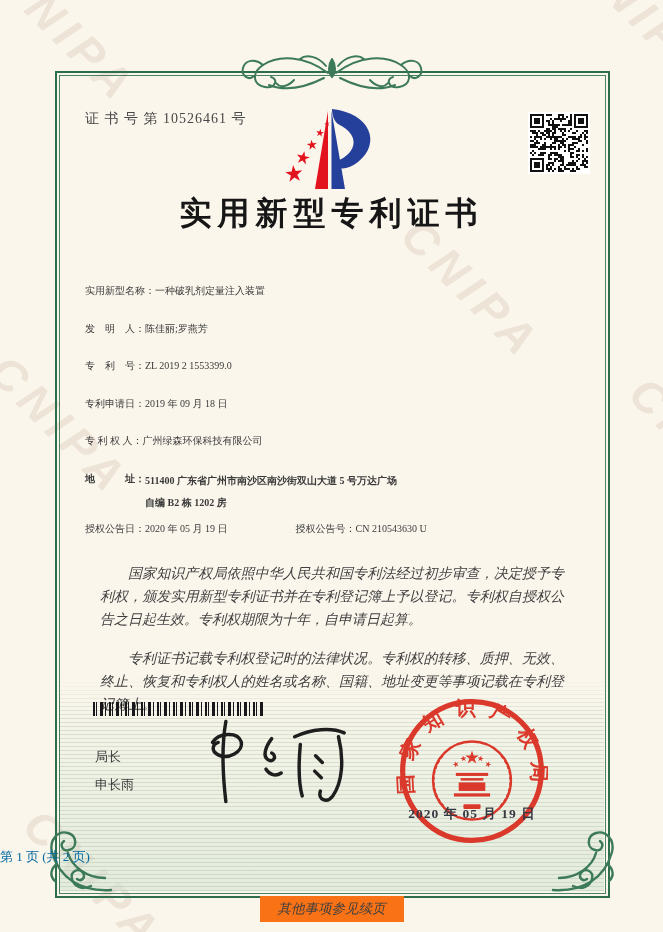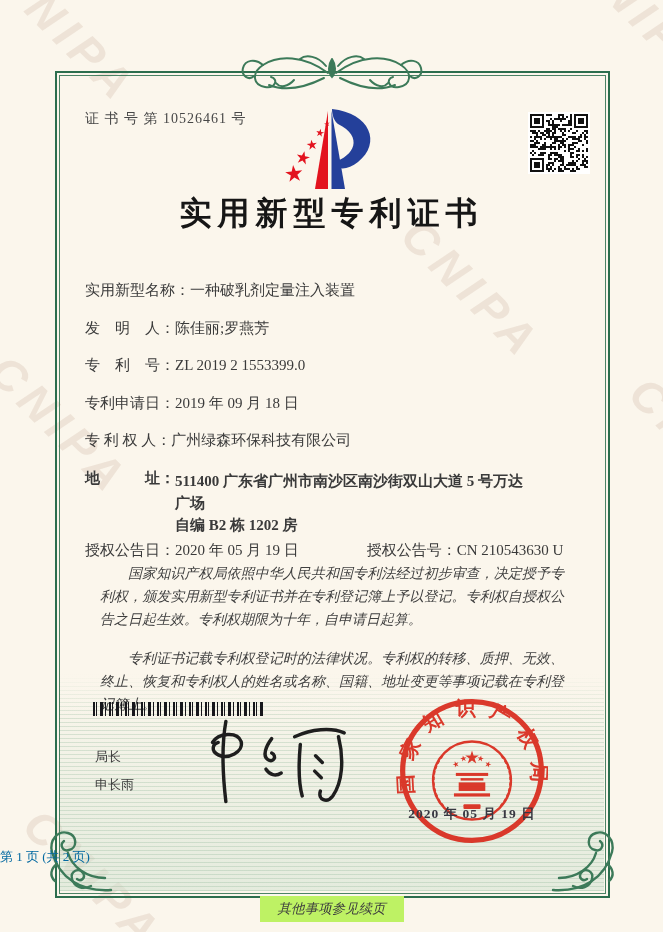--- a/index.html
+++ b/index.html
@@ -16,21 +16,21 @@
   .corner{position:absolute;}
   .corner.bl{left:39px;top:820px;}
   .corner.br{right:38px;top:820px;transform:scaleX(-1);}
   
   .cert-no{position:absolute;left:85px;top:110px;font-size:14px;letter-spacing:1px;color:#474747;}
   .logo{position:absolute;left:272px;top:99px;}
   .qr{position:absolute;left:528px;top:112px;width:58px;height:58px;background:#fff;padding:2px;}
   .title{position:absolute;left:0;top:192px;width:100%;text-align:center;
          font-size:32px;font-weight:bold;letter-spacing:6px;color:#161616;}
   
-  .fields{position:absolute;left:85px;top:282px;width:470px;font-size:15px;color:#3a3a3a;}
+  .fields{position:absolute;left:85px;top:282px;width:470px;font-size:10px;color:#3a3a3a;}
   .frow{display:flex;margin-bottom:20.5px;line-height:17px;white-space:nowrap;}
   .frow .lab{flex:0 0 auto;}
   .frow .val{flex:0 0 auto;}
   .addr .val{white-space:normal;width:360px;line-height:22px;}
   .addr{margin-bottom:6px;font-weight:bold;}
   .pair2{margin-left:68px;}
   
   .legal{position:absolute;left:84px;top:546px;width:496px;font-size:14px;line-height:23px;
          font-style:italic;color:#3f3f3f;text-align:justify;}
   .legal p{margin:16px;text-indent:2em;}
@@ -46,21 +46,21 @@
   .sig-title{position:absolute;left:95px;top:748px;font-family:"Liberation Sans","DejaVu Sans",sans-serif;
              font-size:13px;color:#3a3a3a;}
   .sig-name{position:absolute;left:95px;top:776px;font-family:"Liberation Sans","DejaVu Sans",sans-serif;
             font-size:13px;color:#3a3a3a;}
   .signature{position:absolute;left:198px;top:710px;}
   .seal{position:absolute;left:396px;top:695px;width:152px;height:152px;}
   .seal-date{position:absolute;left:396px;top:805px;width:152px;text-align:center;
              font-size:13.5px;letter-spacing:1px;color:#383842;font-weight:bold;z-index:3;}
   .page-num{position:absolute;left:0;top:848px;width:100%;text-align:left;font-size:13px;color:#0369a1;z-index:2;}
   .note{position:absolute;left:50%;top:896px;transform:translateX(-50%);
-        background:#bef264;padding:4px 18px;font-size:13.5px;font-style:italic;color:#3f3f3f;white-space:nowrap;}
+        background:#f97316;padding:4px 18px;font-size:13.5px;font-style:italic;color:#3f3f3f;white-space:nowrap;}
   .green-stroke{stroke:#3c7a59;fill:none;stroke-linecap:round;}
 </style>
 </head>
 <body>
 
 <div id="page">
 
   <span class="wm" style="left:-20px;top:6px;">CNIPA</span>
   <span class="wm" style="left:556px;top:-12px;">CNIPA</span>
   <span class="wm" style="left:384px;top:262px;">CNIPA</span>

